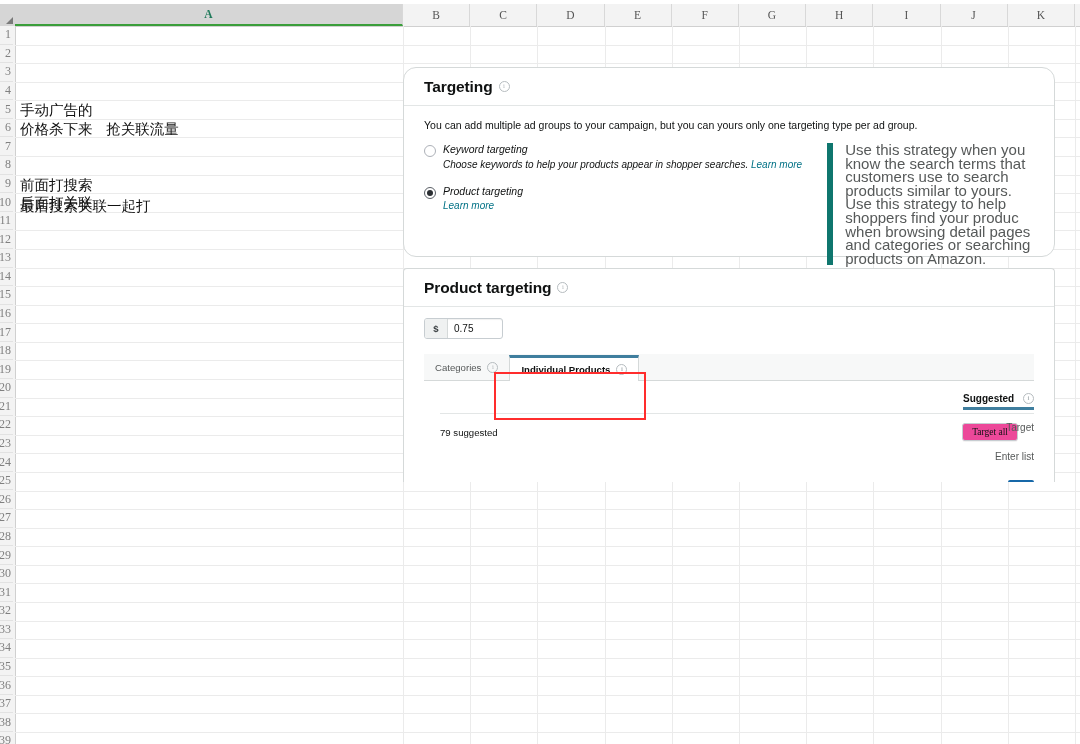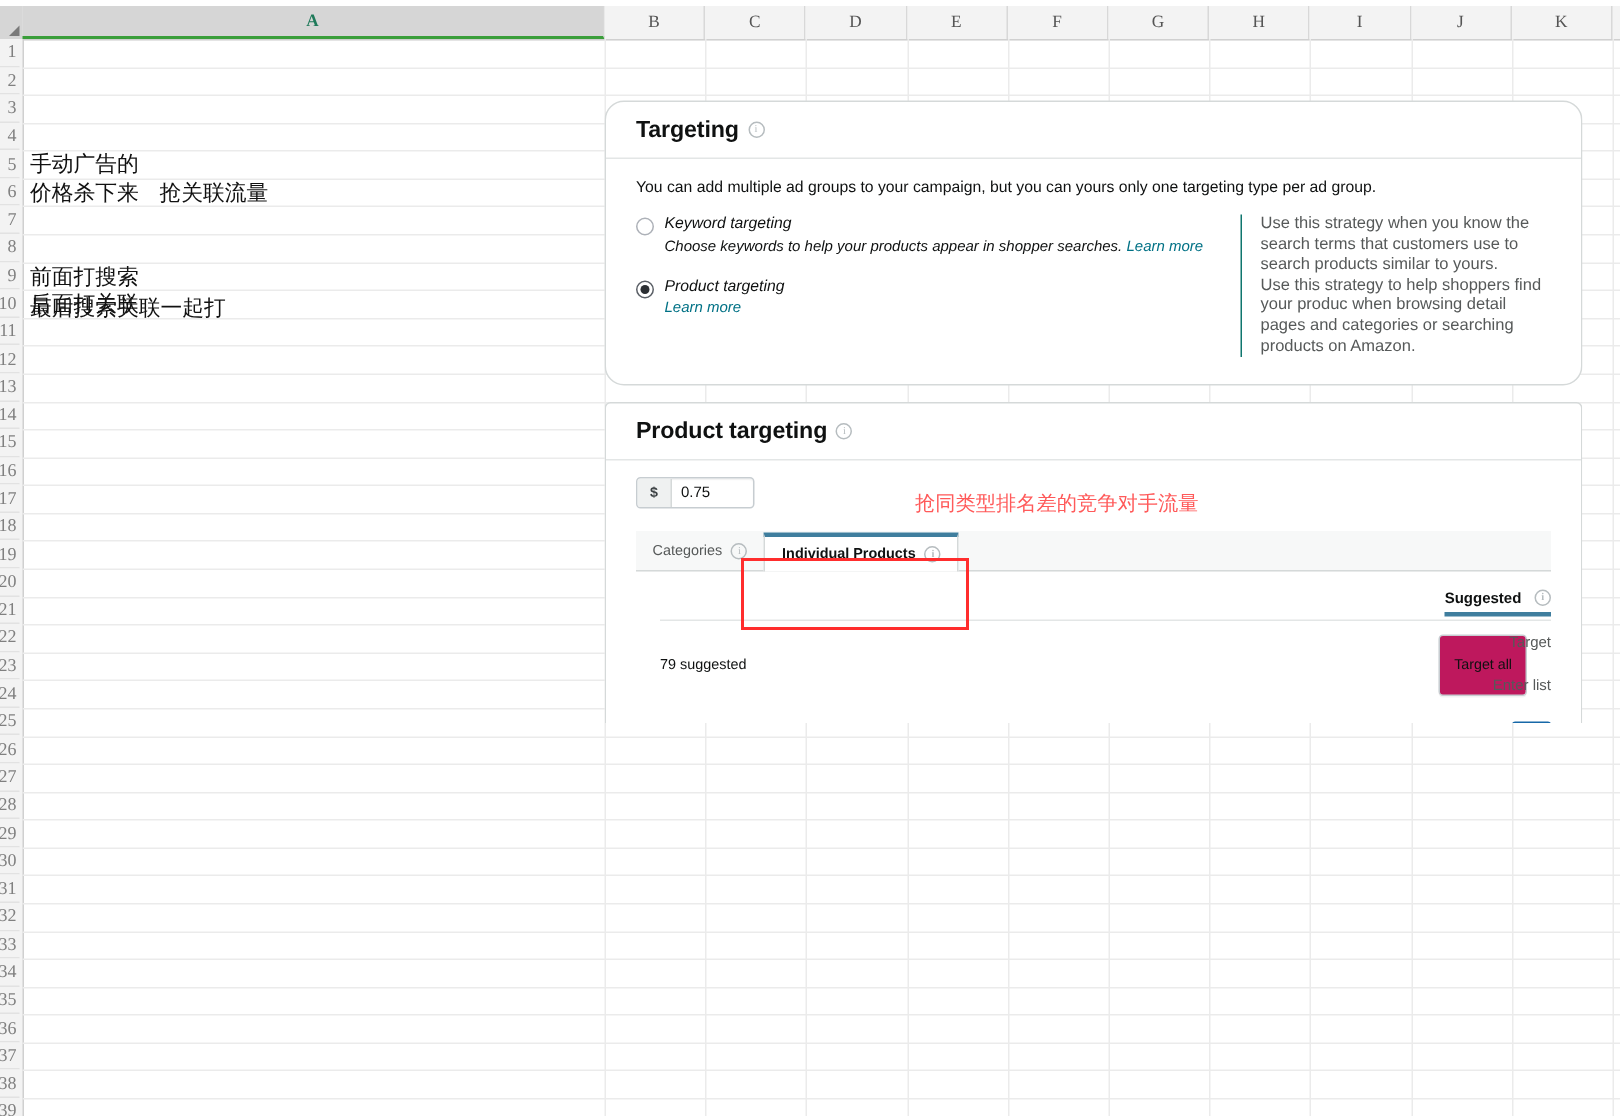--- a/index.html
+++ b/index.html
@@ -96,22 +96,22 @@
     font-family:"Liberation Serif",serif;
   }
 
   .panel-body{padding:12px 20px 16px 20px;}
 
   .lead{font-size:10.5px;color:#0f1111;margin:0 0 11px 0;line-height:14px;}
 
   .opt-wrap{display:flex;}
   .opt-left{width:400px;font-style:italic;}
   .opt-right{
-    width:212px;border-left:1px solid #0f766e;padding-left:12px;box-sizing:border-box;
-    font-size:11px;color:#565959;line-height:13.6px;margin-left:14px;
+    width:212px;border-left:6px solid #0f766e;padding-left:12px;box-sizing:border-box;
+    font-size:15px;color:#565959;line-height:13.6px;margin-left:14px;
   }
 
   .radio-row{display:flex;margin-bottom:13px;}
   .radio{
     width:10px;height:10px;border-radius:50%;border:1px solid #adb1b8;
     background:#fff;flex:0 0 auto;margin-top:2px;margin-right:7px;position:relative;
     box-shadow:inset 0 0 0 1px #fff;
   }
   .radio.on{border-color:#5a5f66;}
   .radio.on:after{
@@ -175,23 +175,24 @@
     content:"";position:absolute;left:0;right:0;bottom:-2px;height:3px;background:#3f7e9e;
   }
   .newbadge{
     display:inline-block;background:#1768a8;color:#fff;font-size:8.5px;font-weight:700;
     padding:1px 4px;border-radius:2px;margin-left:4px;vertical-align:1px;
     letter-spacing:.2px;
   }
   .count-row{display:flex;align-items:center;justify-content:space-between;margin-top:9px;}
   .count-txt{font-size:9.6px;color:#0f1111;}
   .btn-secondary{
-    font-size:9.5px;color:#0f1111;background:#be185d;
-    border:1px solid #c7cdd1;border-radius:3px;padding:14px 9px;
+    font-size:9.5px;color:#0f1111;background:#ec4899;
+    border:1px solid #c7cdd1;border-radius:3px;padding:3px 9px;
     box-shadow:0 1px 0 rgba(0,0,0,.05);
+    font-family:Liberation Serif, serif;
   }
 </style>
 </head>
 <body>
 
 <div id="sheet">
   <div class="corner"></div>
   <div class="colhead-band"></div>
   <div id="colheads">
       <div class="colhead sel" style="left: 15px; width: 388px;">A</div>
@@ -390,14 +391,13 @@
         <div class="count-row" style="padding-right:16px;">
           <span class="count-txt">79 suggested</span>
           <span class="btn-secondary">Target all</span>
         </div>
       </div>
     </div>
 
     <div class="redbox" style="left:90px;top:103px;width:152px;height:48px;"></div>
   </div>
 
-  <div class="annot" style="left:207px;top:267px;">抢同类型排名差的竞争对手流量</div>
 </div>
 
 </body></html>

